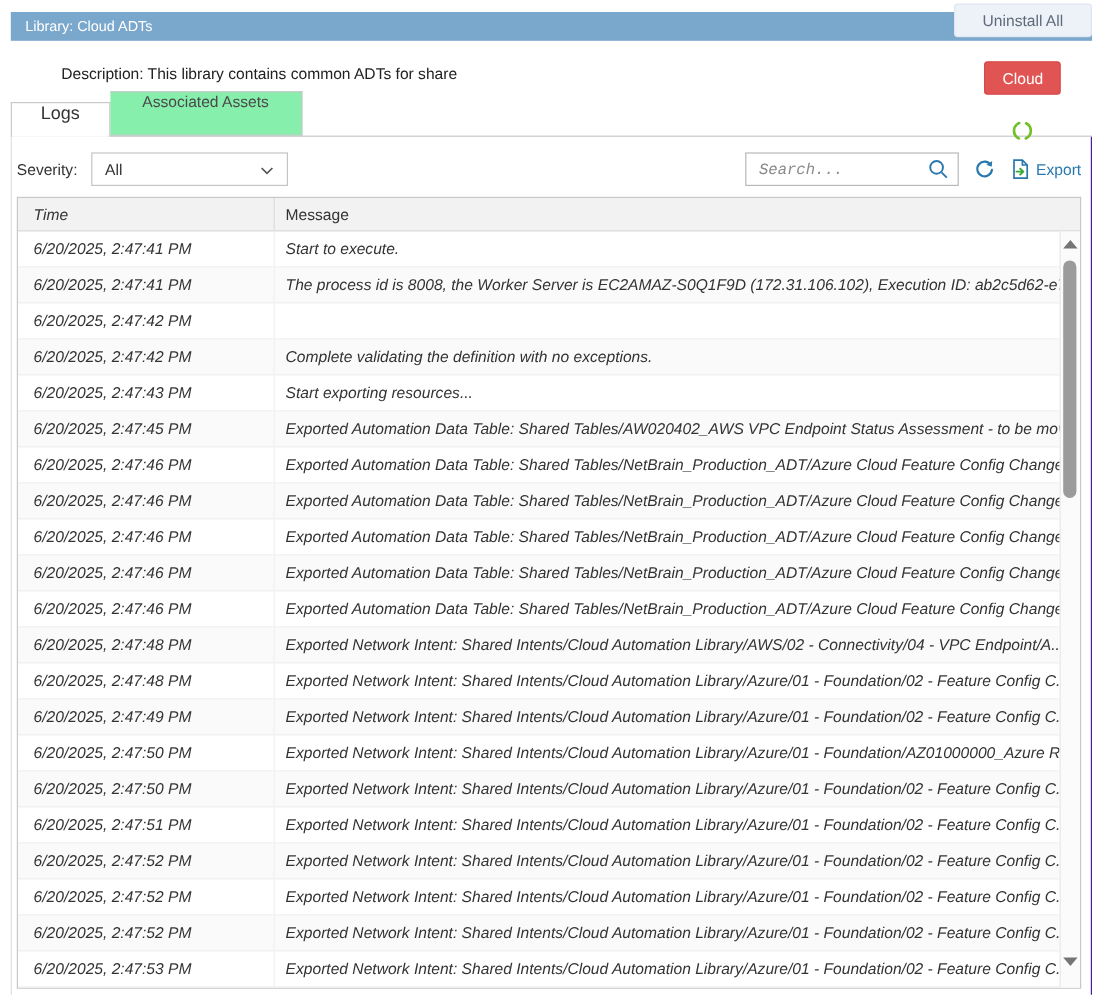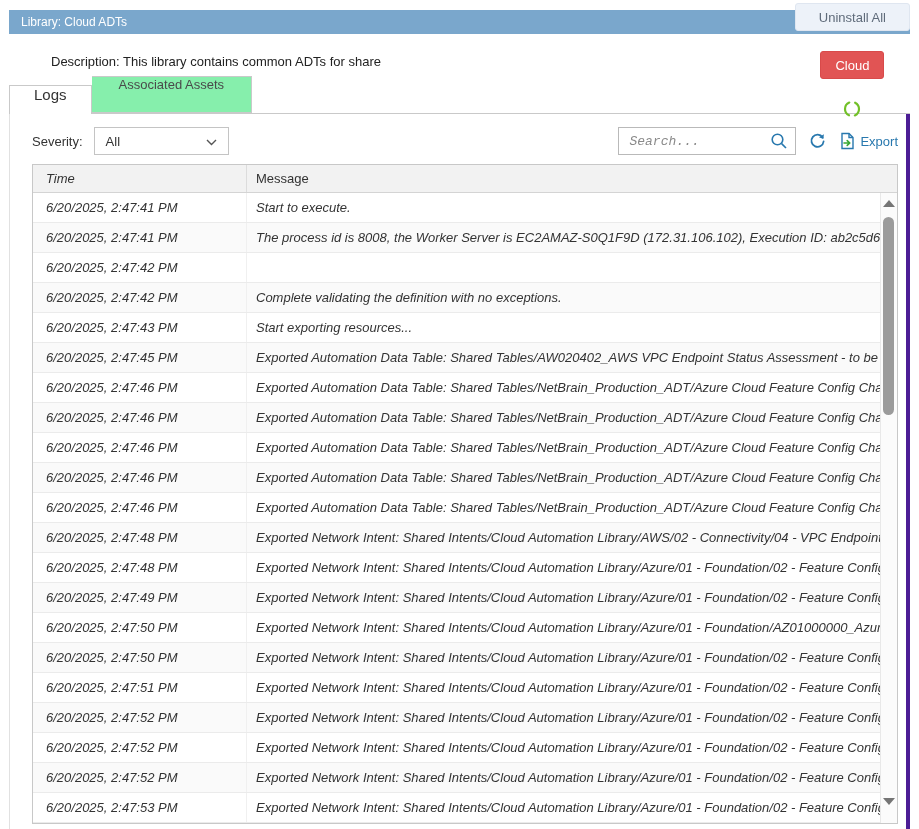--- a/index.html
+++ b/index.html
@@ -23,27 +23,27 @@
 
   
   .tabs { margin-top:10px; height:29px; display:flex; align-items:flex-end; border-bottom:1px solid #c9c9c9; }
   .tab { display:flex; align-items:flex-start; cursor:pointer; }
   .tab.active { background:#fff; border:1px solid #c9c9c9; border-bottom:none; height:29px;
     margin-bottom:-1px; font-size:15px; color:#333; padding:0 24px; }
   .tab.inactive { background:#86efac; border:1px solid #c9c9c9; border-left:none; height:37px;
     font-size:13px; color:#4a4a4a; padding:0 27px; }
 
   
-  .tab-content { border-left:1px solid #e1e1e1; border-right:4px solid #4c1d95;
-    height:716px; padding:13px 8px 0 22px; }
+  .tab-content { border-left:1px solid #e1e1e1; border-right:1px solid #4c1d95;
+    height:716px; padding:13px 8px 0 4px; }
 
   
   .filter-row { height:28px; display:flex; justify-content:space-between; align-items:center; margin-bottom:9px; }
   .severity { display:flex; align-items:center; gap:11px; font-size:13px; }
-  .select { width:135px; height:28px; border:1px solid #c4c4c4; background:#fff; cursor:pointer;
+  .select { width:164px; height:28px; border:1px solid #c4c4c4; background:#fff; cursor:pointer;
     display:flex; align-items:center; justify-content:space-between; padding:0 11px; font-size:13px; }
   .search-area { display:flex; align-items:center; }
   .search-box { width:178px; height:28px; border:1px solid #b9b9b9; display:flex;
     align-items:center; padding:0 7px 0 10px; background:#fff; }
   .search-box input { border:none; outline:none; flex:1; min-width:0; font-size:13px;
     font-family:Liberation Mono, monospace; color:#333; background:transparent; }
   .search-box input::placeholder { font-style:italic; color:#8a8a8a; }
   .icon-blue { color:var(--accent-blue,#2878ae); display:inline-flex; }
   .refresh { margin-left:13px; cursor:pointer; }
   .export-group { margin-left:13px; display:flex; align-items:center; gap:5px; cursor:pointer; }

